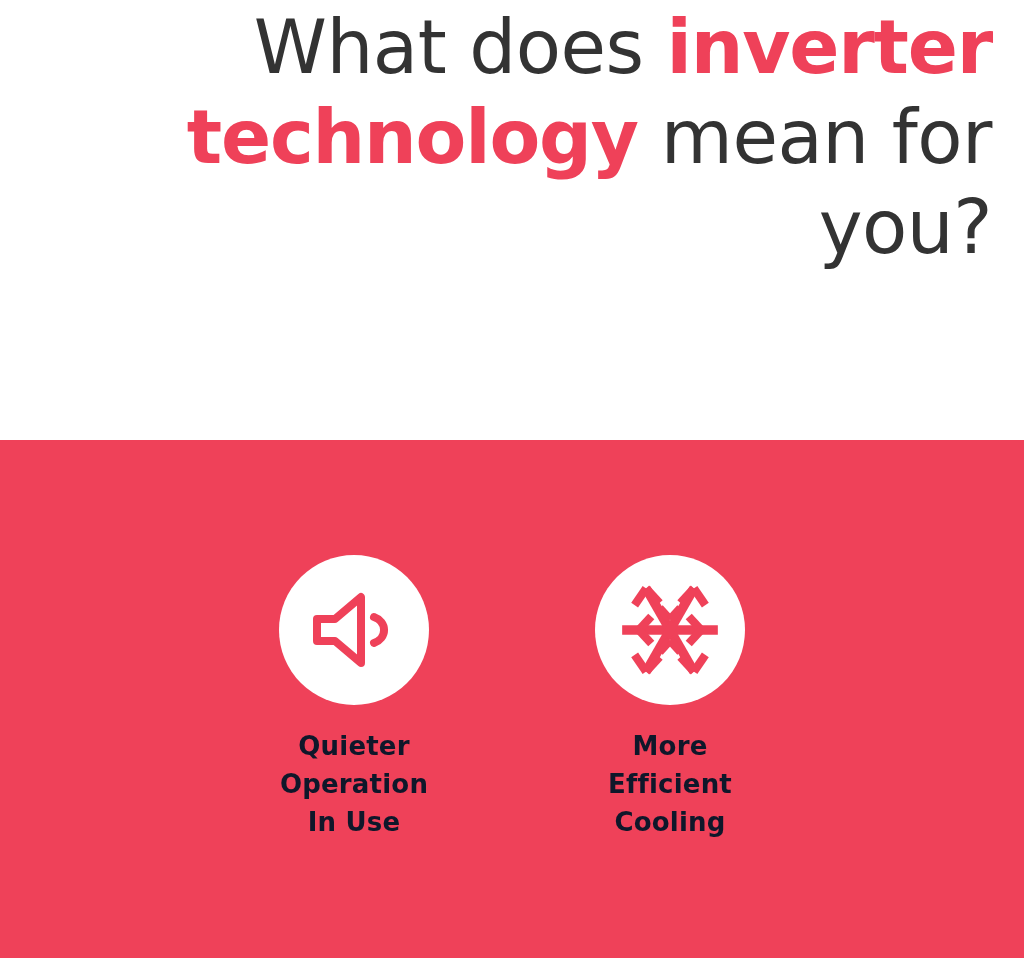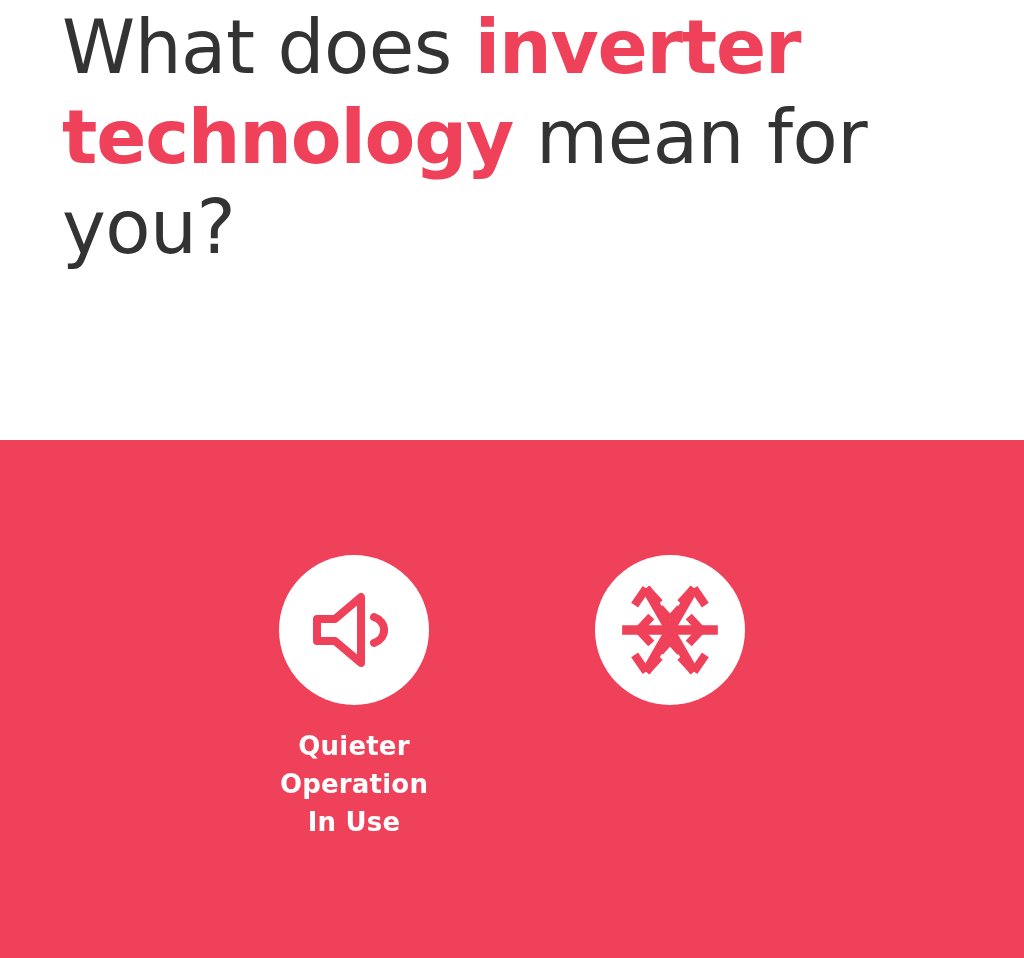--- a/index.html
+++ b/index.html
@@ -36,20 +36,21 @@
   .headline {
     margin: 0;
     padding-top: 2px;
     font-family: "DejaVu Sans", sans-serif;
     font-size: 74px;
     line-height: 90px;
     letter-spacing: -0.5px;
     color: #333333;
     font-weight: 400;
     max-width: 930px;
+    text-align: right;
   }
 
   .headline .hl-plain {
     font-weight: 400;
     color: #333333;
   }
 
   .headline .hl-accent {
     font-weight: 700;
     color: #ef4159;
@@ -93,21 +94,21 @@
     border-radius: 50%;
     background: #ffffff;
     display: flex;
     align-items: center;
     justify-content: center;
     flex: 0 0 auto;
   }
 
   .benefit-label {
     margin-top: 22px;
-    color: #ffffff;
+    color: #0f172a;
     font-family: "DejaVu Sans", sans-serif;
     font-weight: 700;
     font-size: 26px;
     line-height: 38px;
     text-align: center;
     white-space: pre-line;
     letter-spacing: 0.2px;
   }
 
   
@@ -176,18 +177,21 @@
               <line x1="40" y1="71" x2="50" y2="60"></line>
               <line x1="60" y1="71" x2="50" y2="60"></line>
 
               <line x1="20" y1="50" x2="32" y2="37"></line>
               <line x1="20" y1="50" x2="32" y2="63"></line>
               <line x1="80" y1="50" x2="68" y2="37"></line>
               <line x1="80" y1="50" x2="68" y2="63"></line>
             </g>
           </svg>
         </div>
+        <div class="benefit-label">More
+Efficient
+Cooling</div>
       </div>
 
     </div>
   </section>
 
 </div>
 
 </body></html>

